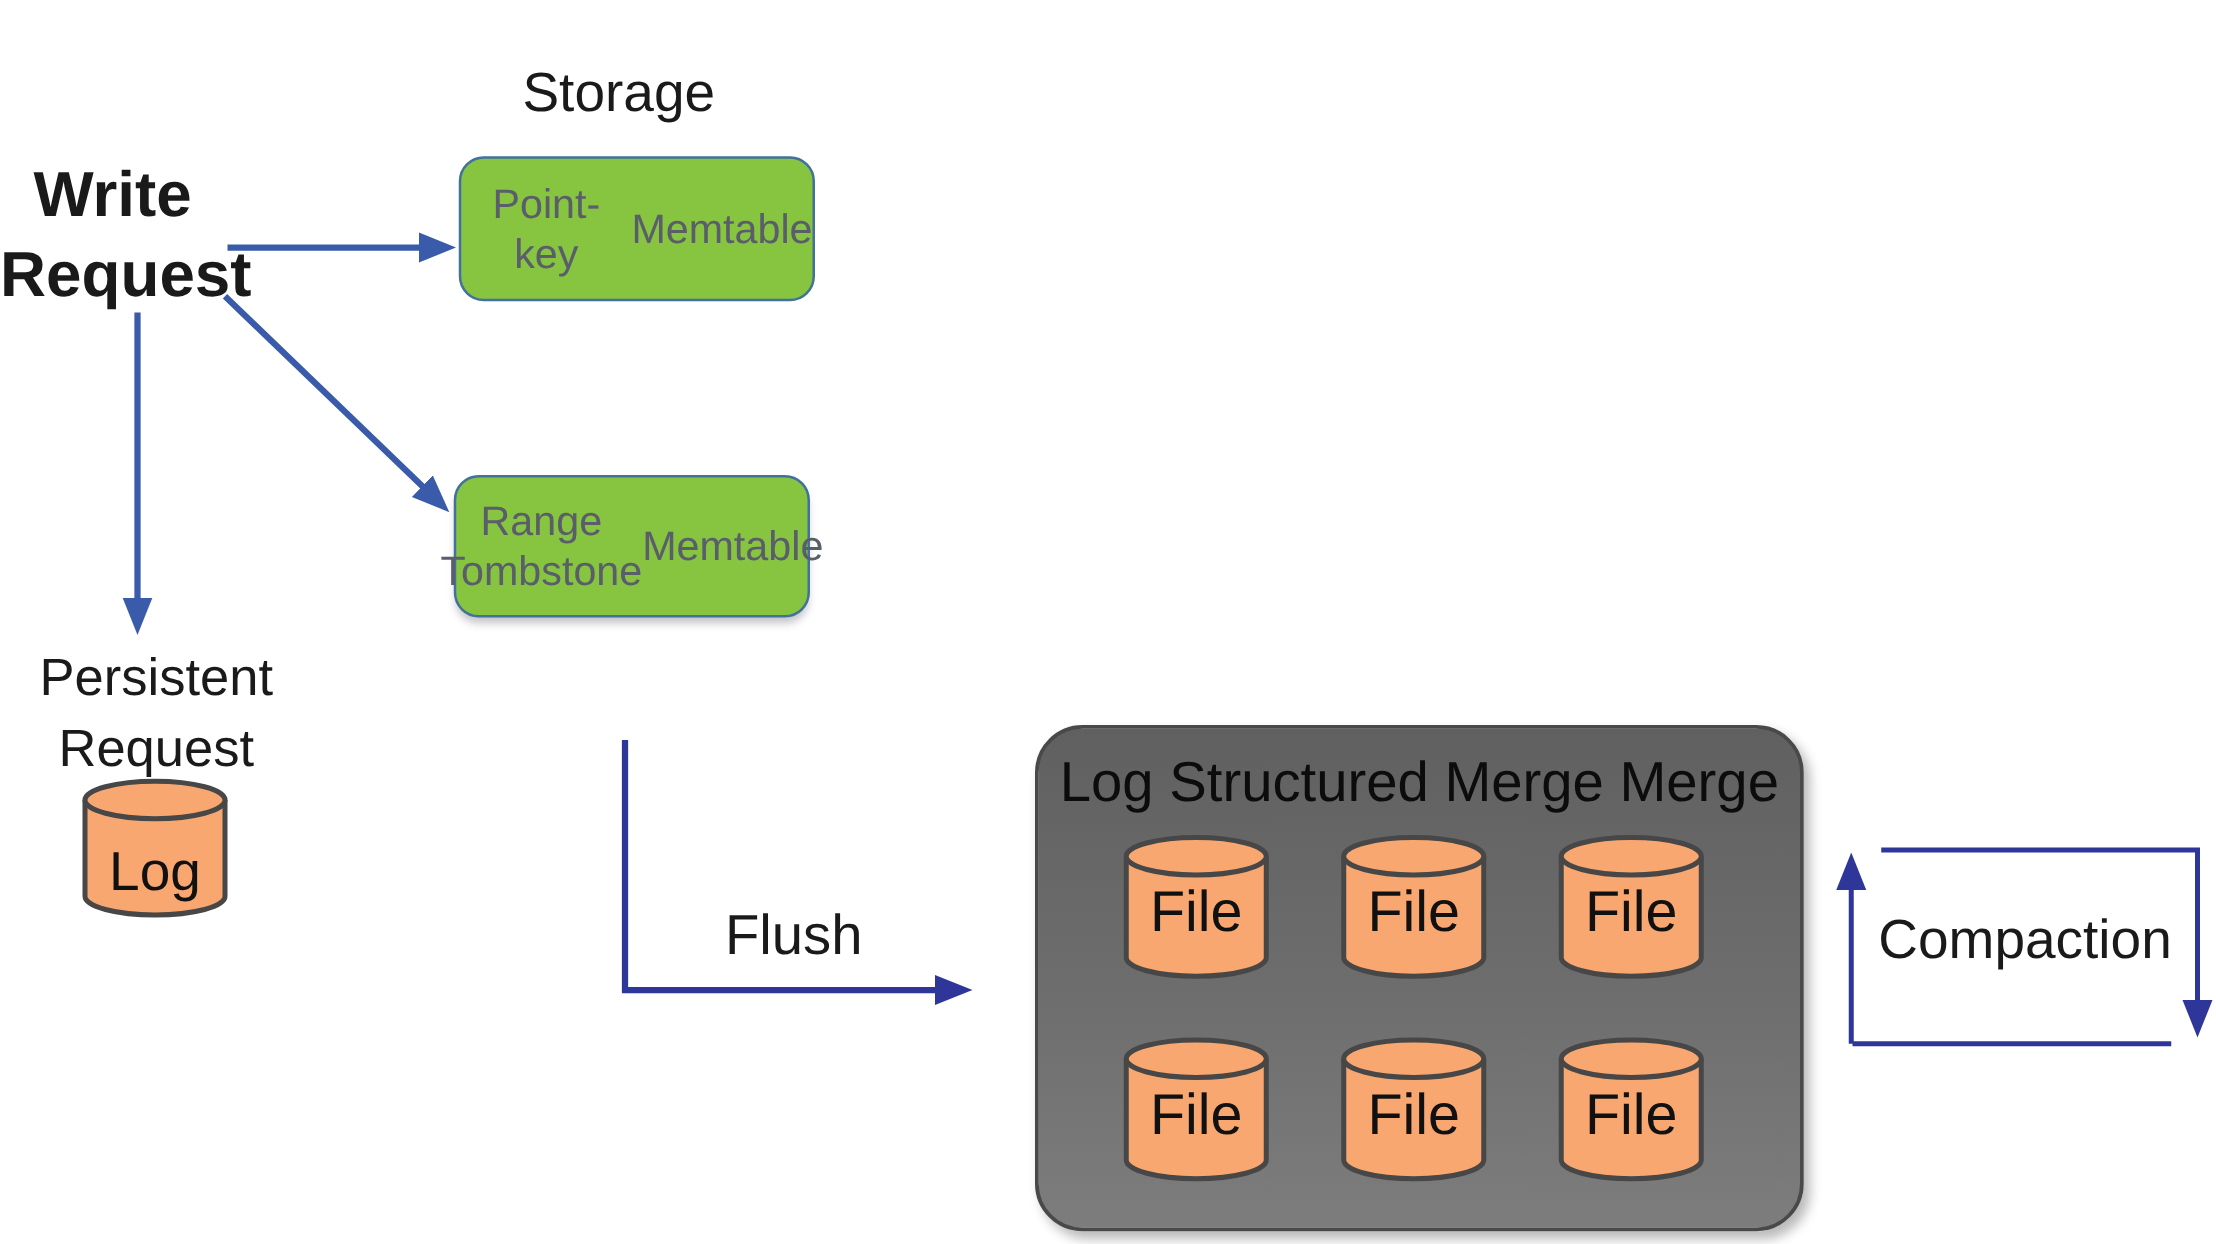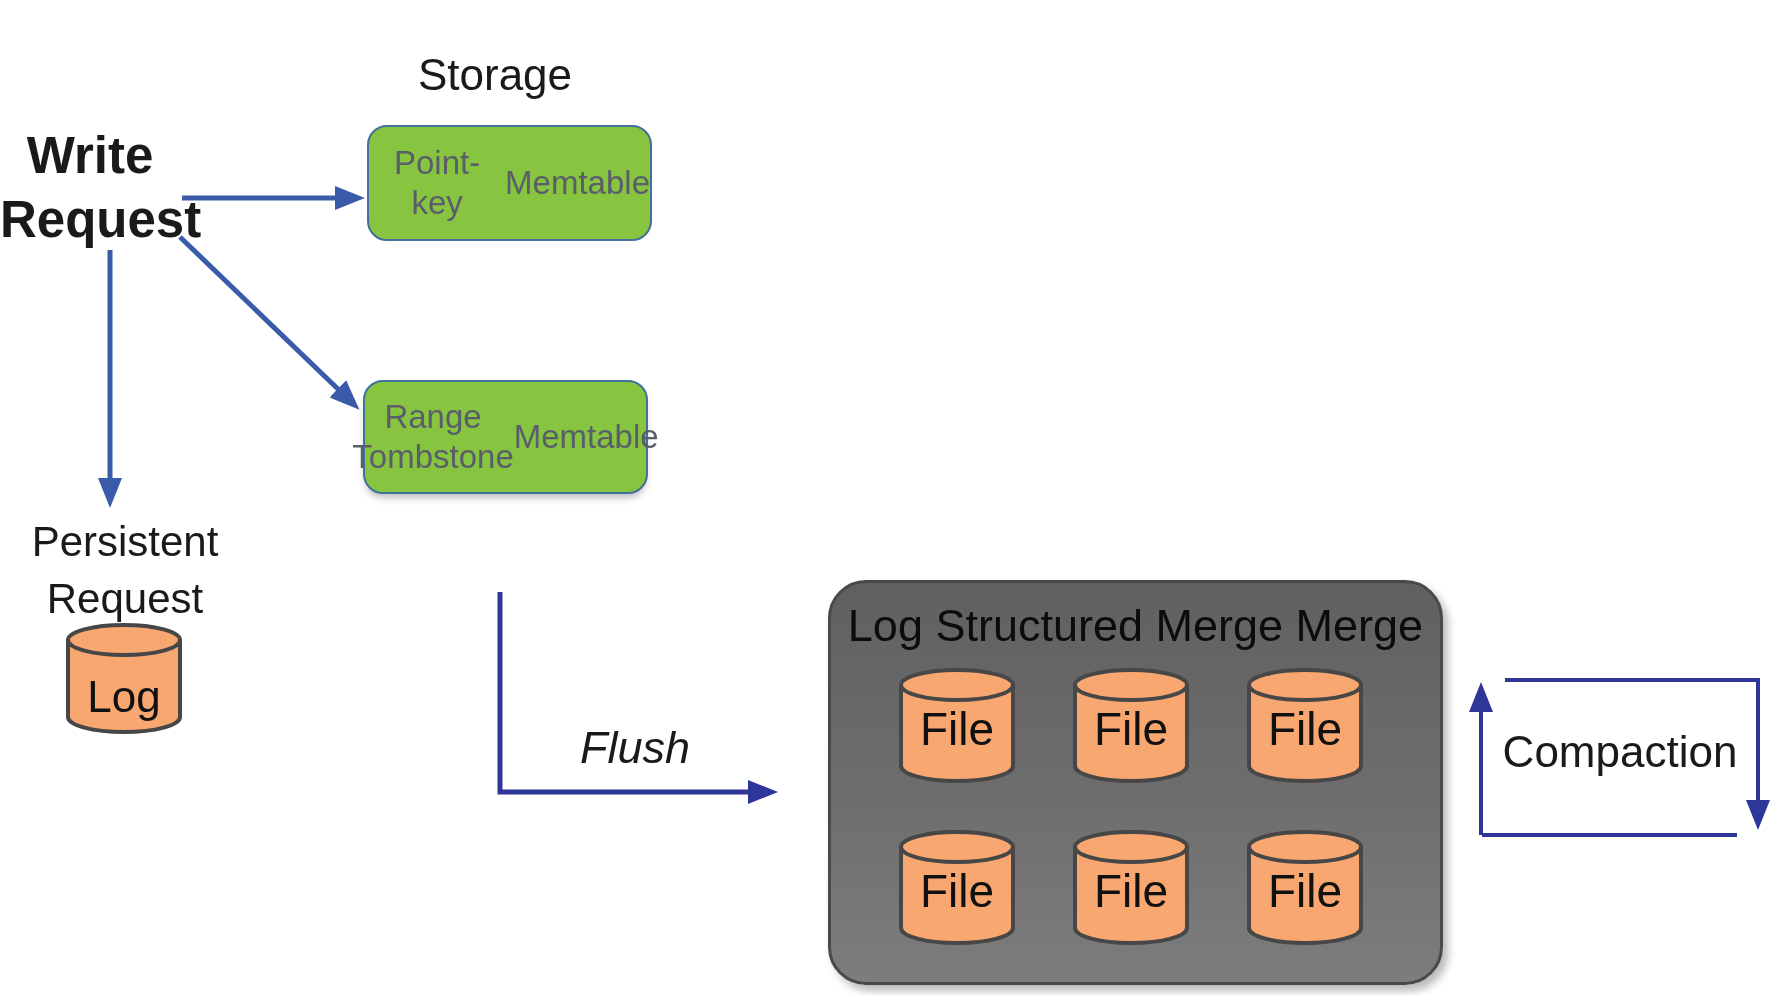--- a/index.html
+++ b/index.html
@@ -3,21 +3,21 @@
 <meta charset="utf-8">
 <style>
   html,body{margin:0;padding:0;background:#ffffff;}
   body{width:1773px;height:995px;position:relative;overflow:hidden;
        font-family:"Liberation Sans", sans-serif;color:#1a1a1a;}
   .abs{position:absolute;}
   .label{z-index:3;text-align:center;line-height:1.18;}
   .title-memory{left:355px;top:49px;width:280px;font-size:44px;}
   .write-request{left:0px;top:124px;width:180px;font-size:51px;line-height:64px;font-weight:bold;}
   .persistent-storage{left:15px;top:513px;width:220px;font-size:42px;line-height:57px;text-align:center;}
-  .flush-label{left:535px;top:721px;width:200px;font-size:45px;font-style:italic;}
+  .flush-label{left:535px;top:721px;width:200px;font-size:45px;}
   .compaction-label{left:1495px;top:726px;width:250px;font-size:44px;}
   .memtable-box{z-index:1;width:281px;border-radius:20px;
       background:#87C440;border:2px solid #41719C;
       display:flex;flex-direction:row;align-items:center;justify-content:center;
       font-size:33px;line-height:40px;color:#595E6A;text-align:center;}
   .memtable-point{left:367px;top:125px;height:112px;}
   .memtable-range{left:363px;top:380px;height:110px;box-shadow:0 6px 7px -2px rgba(120,120,130,0.45);}
   .lsm-box{z-index:1;left:828px;top:580px;width:615px;height:405px;border-radius:38px;
       background:linear-gradient(180deg,#606060 0%,#6e6e6e 55%,#7d7d7d 100%);
       border:3px solid #494949;box-sizing:border-box;

